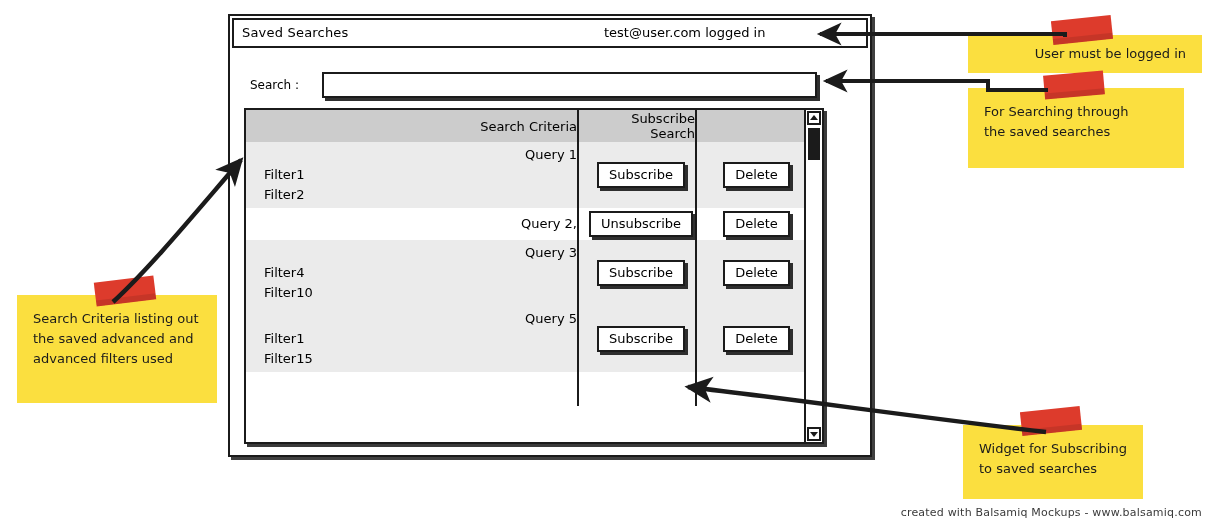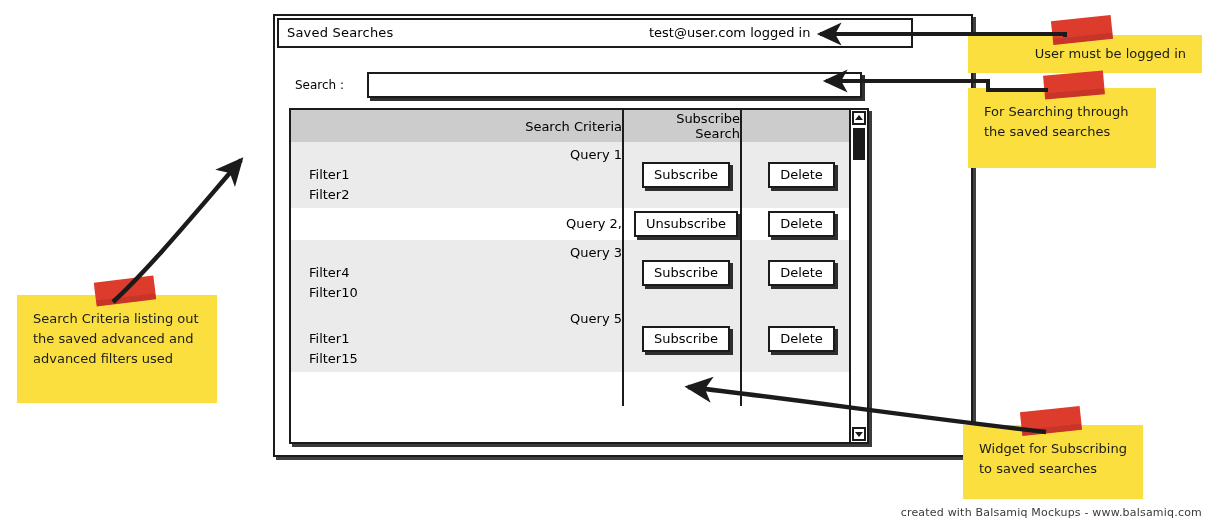--- a/index.html
+++ b/index.html
@@ -14,27 +14,26 @@
     overflow: hidden;
     font-family: "DejaVu Sans", sans-serif;
     color: #000;
   }
 
   
   #app-window {
     position: absolute;
     left: 228px;
     top: 14px;
-    width: 700px;
+    width: 644px;
     height: 443px;
     background: #ffffff;
     border: 2px solid #1b1b1b;
     box-sizing: border-box;
     box-shadow: 3px 3px 0 rgba(30,30,30,0.85);
-    margin-left: 45px;
   }
   #title-bar {
     position: absolute;
     left: 2px;
     top: 2px;
     width: 636px;
     height: 30px;
     border: 2px solid #1b1b1b;
     box-sizing: border-box;
     background: #ffffff;
@@ -210,21 +209,21 @@
   .tape {
     position: absolute;
     width: 60px;
     height: 24px;
     background: #dd3b2c;
     box-shadow: inset 0 -6px 0 rgba(0,0,0,0.10);
   }
   #note-logged-in  { left: 968px; top: 35px;  width: 234px; height: 38px; padding-top: 9px; text-align: right; }
   #note-logged-in .tape  { left: 84px; top: -17px; transform: rotate(-6deg); }
 
-  #note-searching  { left: 968px; top: 88px;  width: 188px; height: 80px; }
+  #note-searching  { left: 968px; top: 88px;  width: 216px; height: 80px; }
   #note-searching .tape  { left: 76px; top: -15px; transform: rotate(-5deg); }
 
   #note-criteria   { left: 17px;  top: 295px; width: 200px; height: 108px; }
   #note-criteria .tape   { left: 78px; top: -16px; transform: rotate(-7deg); }
 
   #note-widget     { left: 963px; top: 425px; width: 180px; height: 74px; }
   #note-widget .tape     { left: 58px; top: -16px; transform: rotate(-6deg); }
 
   
   #arrow-layer {

